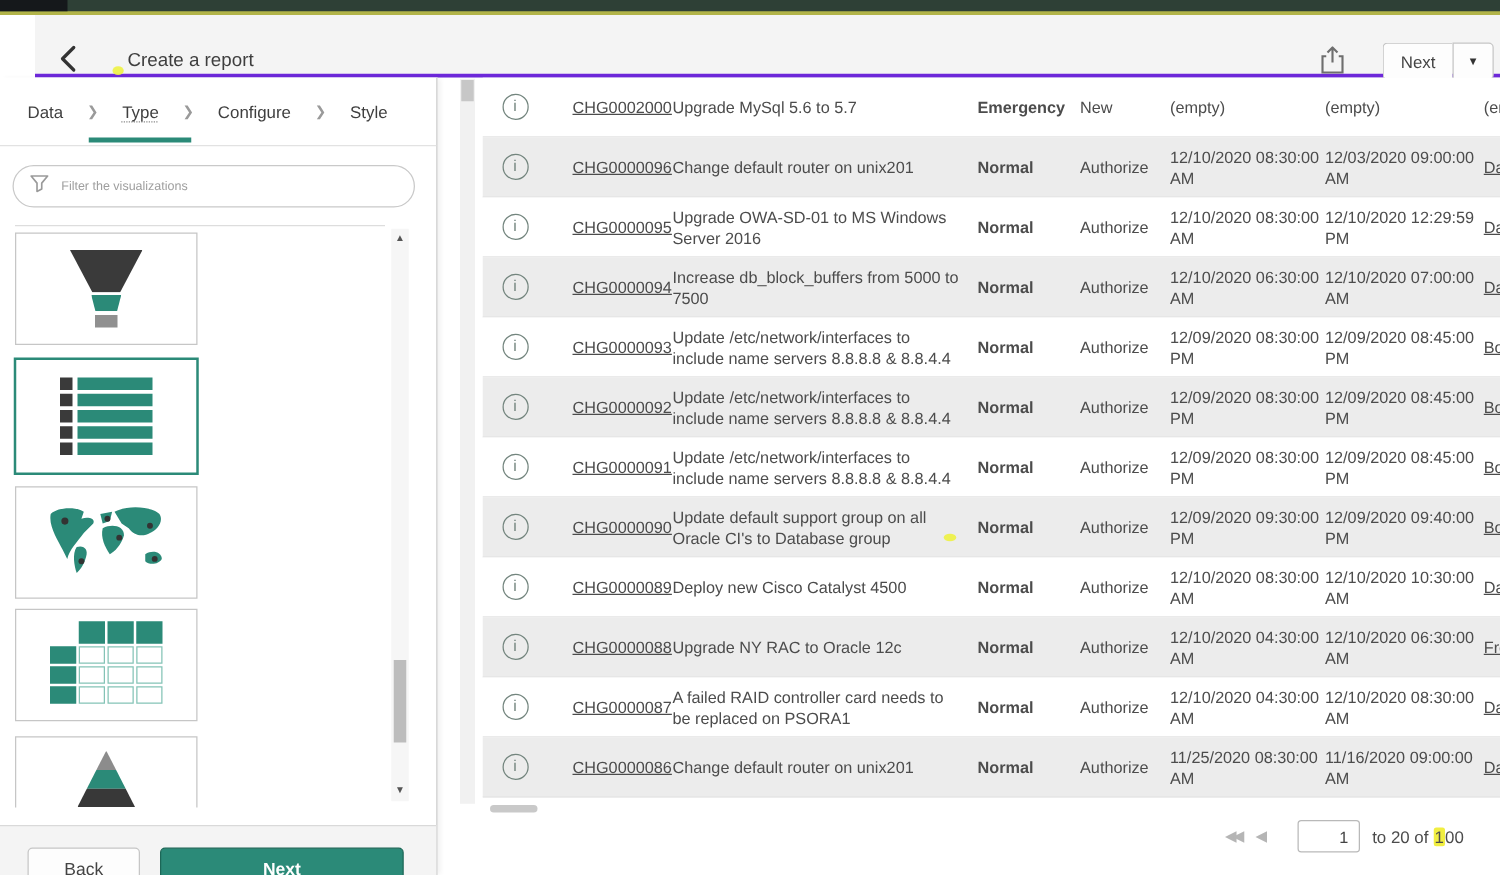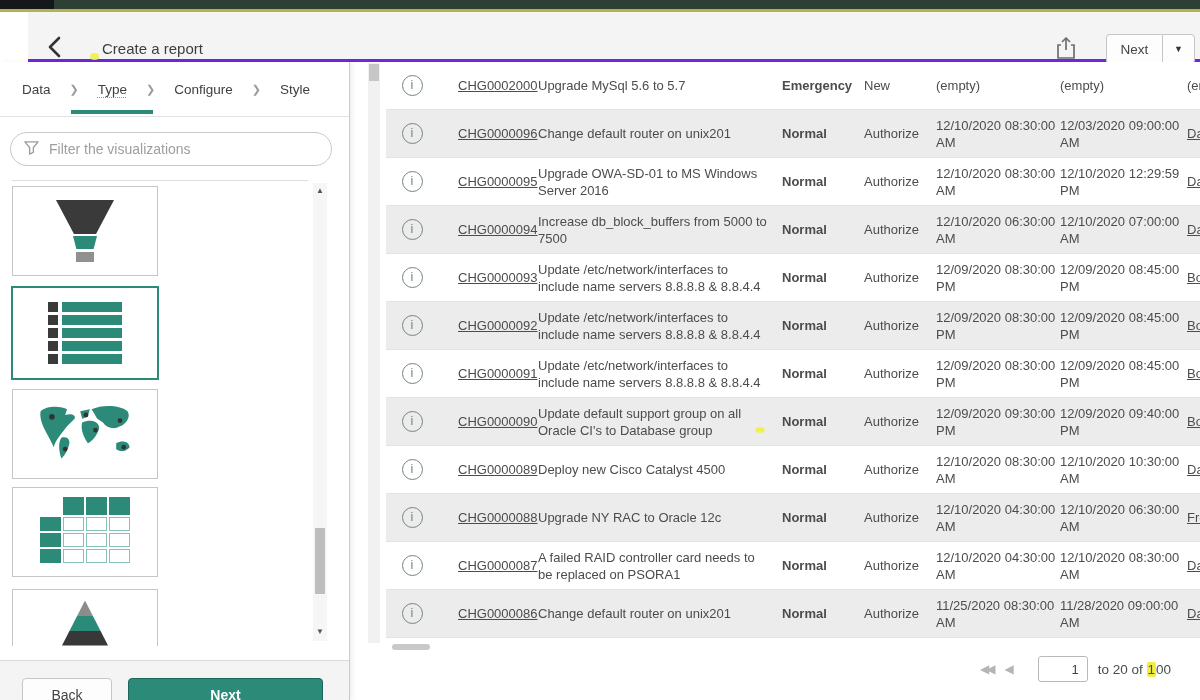--- a/index.html
+++ b/index.html
@@ -34,21 +34,21 @@
                 padding-left: 22px; gap: 19px; }
   .bstep { font-size: 13.5px; color: #3f3f3f; cursor: pointer; }
   .bsep  { font-size: 11px; color: #9a9a9a; }
   .bstep.active { position: relative; text-decoration: underline dotted 1px #8a8a8a; text-underline-offset: 3px; }
   .bstep.active::after { content: ""; position: absolute; left: -27px; right: -26px; bottom: -17px;
                          height: 4px; background: #2b8a78; }
 
   .filter { position: absolute; left: 10px; top: 70px; width: 322px; height: 34px;
             border: 1px solid #c9c9c9; border-radius: 17px; background: #fff;
             display: flex; align-items: center; padding: 0 12px; gap: 9px; }
-  .filter input { border: none; outline: none; flex: 1; font-size: 14px; color: #c2410c;
+  .filter input { border: none; outline: none; flex: 1; font-size: 10px; color: #c2410c;
                   font-family: "Liberation Sans", sans-serif; background: transparent; }
   .filter input::placeholder { color: #9e9e9e; }
 
   .list-line { position: absolute; left: 12px; top: 118px; width: 296px; height: 1px; background: #dddddd; }
   .viz-scroll { position: absolute; left: 0; top: 119px; width: 350px; height: 465px; overflow: hidden; }
   .viz-card { position: absolute; left: 12px; width: 146px; height: 90px; background: #fff;
               border: 1px solid #c6c6c6; display: flex; align-items: center; justify-content: center;
               cursor: pointer; }
   .viz-card.selected { left: 11px; width: 148px; height: 94px; border: 2px solid #2b8a78; }
 
@@ -410,21 +410,21 @@
         </div>
         <div class="trow alt">
           <span class="cell c-icon">
             <span class="info-icon">i</span>
           </span>
           <span class="cell c-num"><a class="rlink">CHG0000086</a></span>
           <span class="cell c-desc">Change default router on unix201</span>
           <span class="cell c-pri">Normal</span>
           <span class="cell c-state">Authorize</span>
           <span class="cell c-start">11/25/2020 08:30:00 AM</span>
-          <span class="cell c-end">11/28/2020 09:00:00 AM</span>
+          <span class="cell c-end">11/16/2020 09:00:00 AM</span>
           <span class="cell c-asg"><a class="rlink">Dav</a></span>
         </div>
       </div>
   </div>
   <div class="h-thumb"></div>
 
   <div class="pg">
     <span class="pg-first">◀◀</span>
     <span class="pg-prev">◀</span>
     <input class="pg-input" value="1" style="">

